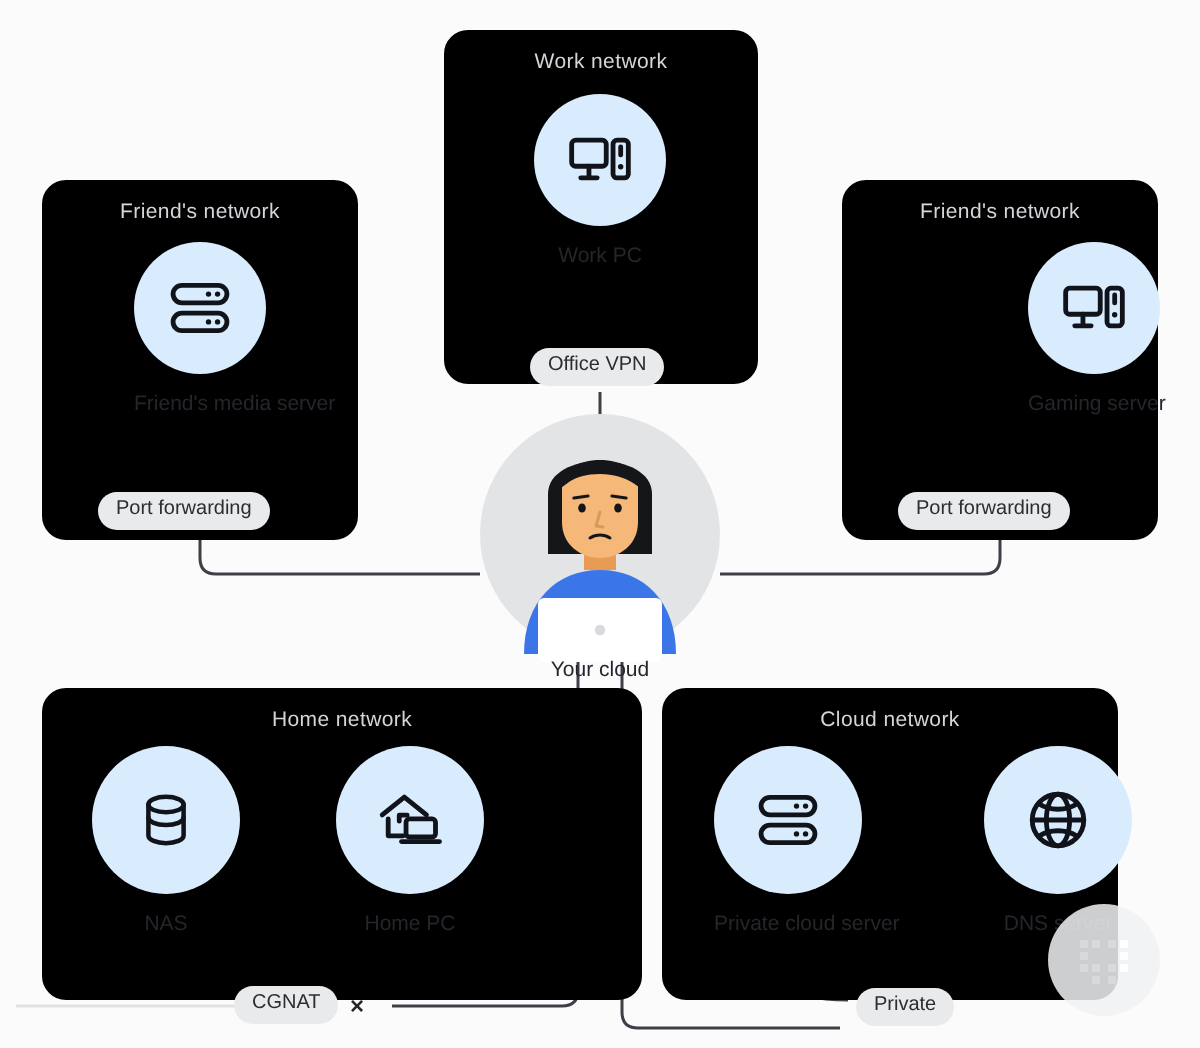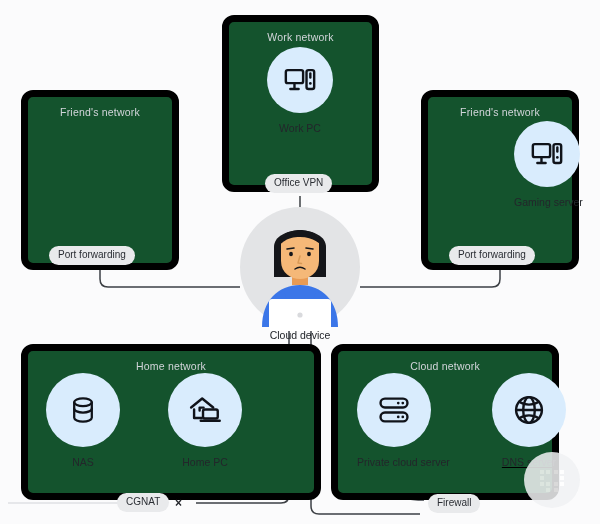--- a/index.html
+++ b/index.html
@@ -8,22 +8,22 @@
     background:#fbfbfc;
     font-family:"Liberation Sans","DejaVu Sans",sans-serif;
     overflow:hidden;
     position:relative;
   }
   #stage{position:absolute;left:0;top:0;width:600px;height:524px;}
 
   
   .net-box{
     position:absolute;
-    background:#14532d;
-    border:7px solid #000000;
+    background:#000000;
+    border:1px solid #000000;
     border-radius:12px;
     box-sizing:border-box;
   }
   .net-title{
     position:absolute;
     left:0;right:0;top:9px;
     text-align:center;
     font-size:10.5px;
     color:#d2d5da;
     letter-spacing:.2px;
@@ -108,20 +108,33 @@
     <path d="M424,500 Q400,500 394,492 L388,483" stroke="#3d4045" stroke-width="1.5" fill="none" marker-end="url(#arrow)"></path>
 
     <path d="M168,410 L124,410" stroke="#3d4045" stroke-width="1.5" fill="none" marker-end="url(#arrow)"></path>
 
     <path d="M440,410 L484,410" stroke="#3d4045" stroke-width="1.5" fill="none" marker-end="url(#arrow)"></path>
   </svg>
 
   <div class="net-box" style="left:21px;top:90px;width:158px;height:180px;">
     <div class="net-title">Friend's network</div>
   </div>
+  <div class="node" style="left:67px;top:121px;width:66px;">
+    <div class="disc">
+      <svg width="34" height="34" viewBox="0 0 24 24" fill="none" stroke="#10131a" stroke-width="1.7" stroke-linecap="round" stroke-linejoin="round">
+        <rect x="2.5" y="4" width="19" height="6.2" rx="3.1"></rect>
+        <rect x="2.5" y="13.8" width="19" height="6.2" rx="3.1"></rect>
+        <circle cx="15" cy="7.1" r="0.95" fill="#10131a" stroke="none"></circle>
+        <circle cx="18.2" cy="7.1" r="0.95" fill="#10131a" stroke="none"></circle>
+        <circle cx="15" cy="16.9" r="0.95" fill="#10131a" stroke="none"></circle>
+        <circle cx="18.2" cy="16.9" r="0.95" fill="#10131a" stroke="none"></circle>
+      </svg>
+    </div>
+    <div class="caption">Friend's media server</div>
+  </div>
   <div class="badge" style="left:49px;top:246px;">Port forwarding</div>
 
   <div class="net-box" style="left:222px;top:15px;width:157px;height:177px;">
     <div class="net-title">Work network</div>
   </div>
   <div class="node" style="left:267px;top:47px;width:66px;">
     <div class="disc">
       <svg width="34" height="34" viewBox="0 0 24 24" fill="none" stroke="#10131a" stroke-width="1.7" stroke-linecap="round" stroke-linejoin="round">
         <rect x="2" y="5" width="12.2" height="9.2" rx="1.4"></rect>
         <path d="M8.1 14.2 L8.1 17.6"></path>
@@ -202,21 +215,21 @@
       <svg width="34" height="34" viewBox="0 0 24 24" fill="none" stroke="#10131a" stroke-width="1.7" stroke-linecap="round" stroke-linejoin="round">
         <circle cx="12" cy="12" r="9.1"></circle>
         <path d="M2.9 12 L21.1 12"></path>
         <ellipse cx="12" cy="12" rx="4.1" ry="9.1"></ellipse>
         <path d="M5.1 6.2 C7 7.5 9.4 8.2 12 8.2 C14.6 8.2 17 7.5 18.9 6.2"></path>
         <path d="M5.1 17.8 C7 16.5 9.4 15.8 12 15.8 C14.6 15.8 17 16.5 18.9 17.8"></path>
       </svg>
     </div>
     <div class="caption">DNS server</div>
   </div>
-  <div class="badge" style="left:428px;top:494px;">Firewall</div>
+  <div class="badge" style="left:428px;top:494px;">Private</div>
 
   <div id="person">
     <svg width="128" height="128" viewBox="0 0 128 128">
       <circle cx="64" cy="64" r="60" fill="#e3e4e6"></circle>
 
       <path d="M38 44 C38 22 90 22 90 44 L90 74 L38 74 Z" fill="#15161a"></path>
 
       <rect x="56" y="66" width="16" height="16" fill="#e89b55"></rect>
 
       <path d="M45 38 C45 25 83 25 83 38 L83 58 C83 70 73 76 64 76 C55 76 45 70 45 58 Z" fill="#f5b878"></path>
@@ -237,21 +250,21 @@
 
       <path d="M26 124 C26 98 42 82 64 82 C86 82 102 98 102 124 Z" fill="#3b76e8"></path>
 
       <path d="M30 122 C28 104 36 92 48 88 L52 100 C42 103 38 112 38 122 Z" fill="#3b76e8"></path>
       <path d="M98 122 C100 104 92 92 80 88 L76 100 C86 103 90 112 90 122 Z" fill="#3b76e8"></path>
 
       <rect x="33" y="96" width="62" height="32" rx="3" fill="#ffffff"></rect>
       <circle cx="64" cy="112" r="2.6" fill="#d9dadd"></circle>
     </svg>
   </div>
-  <div id="person-caption">Cloud device</div>
+  <div id="person-caption">Your cloud</div>
 
   <div id="watermark-text"></div>
   <div id="watermark">
     <svg width="30" height="30" viewBox="0 0 30 30">
       <g fill="#ffffff">
         <rect x="3" y="5" width="4" height="4"></rect>
         <rect x="9" y="5" width="4" height="4"></rect>
         <rect x="17" y="5" width="4" height="4"></rect>
         <rect x="23" y="5" width="4" height="4"></rect>
         <rect x="3" y="11" width="4" height="4"></rect>

